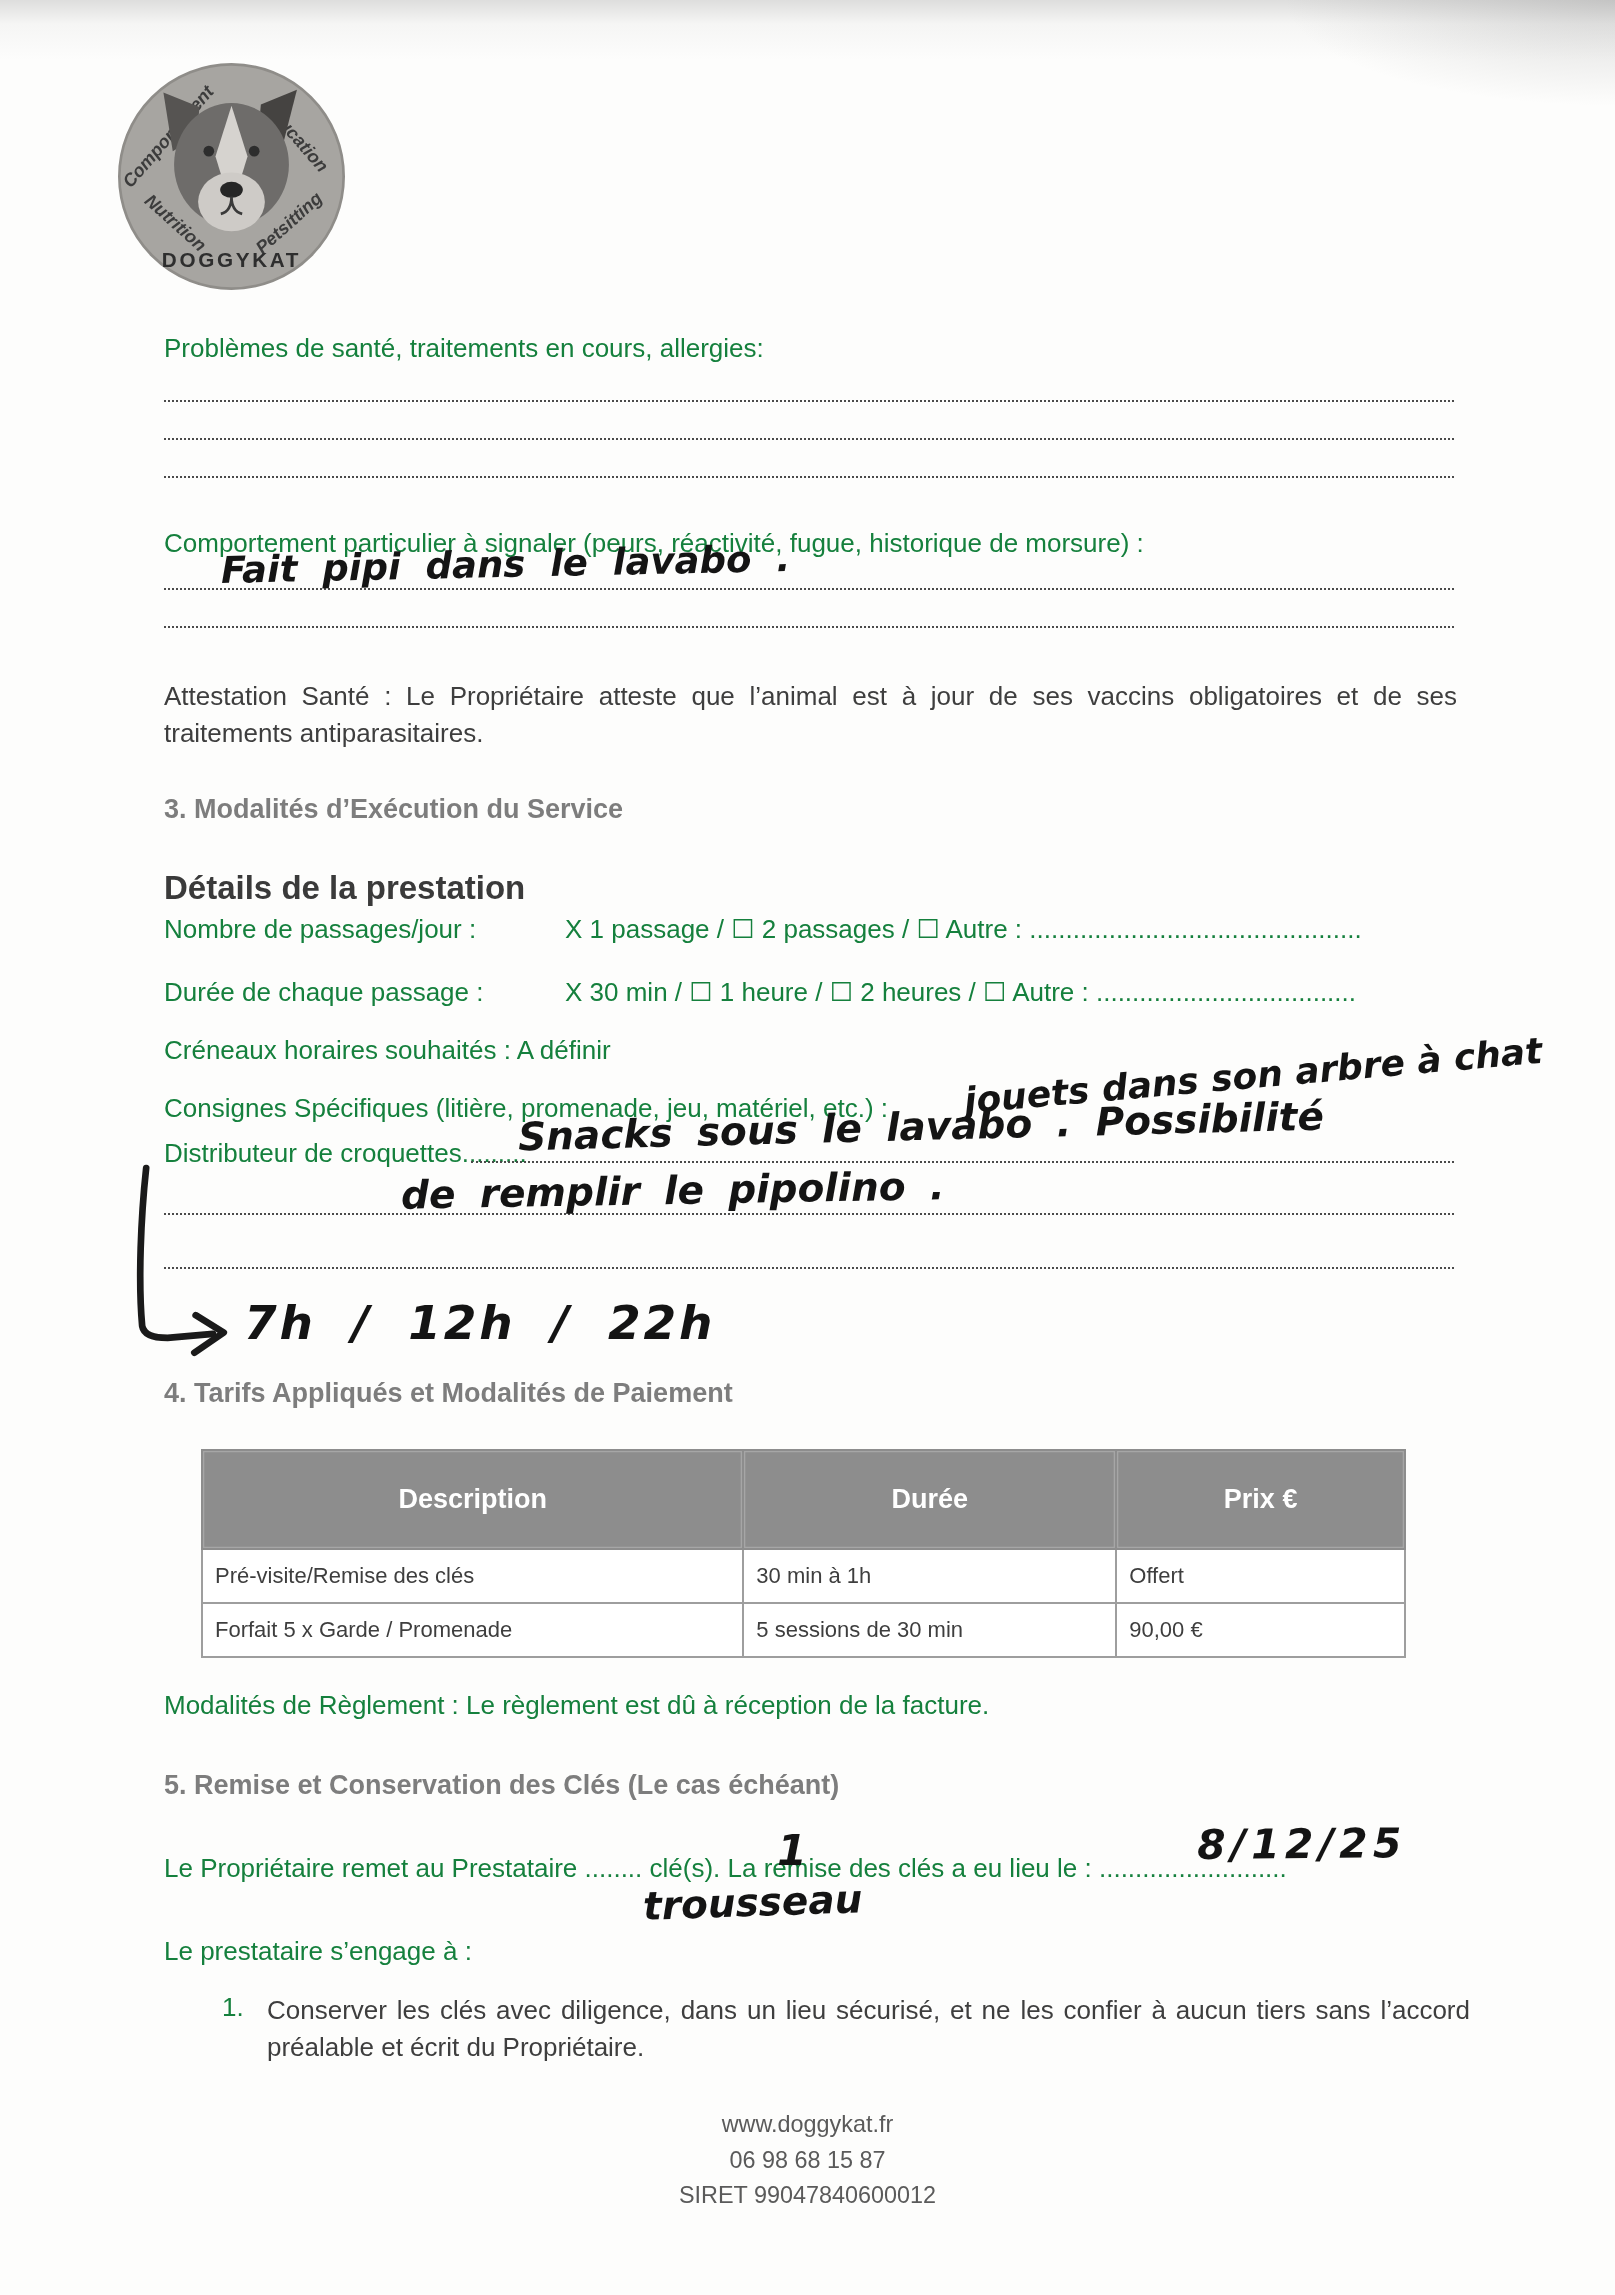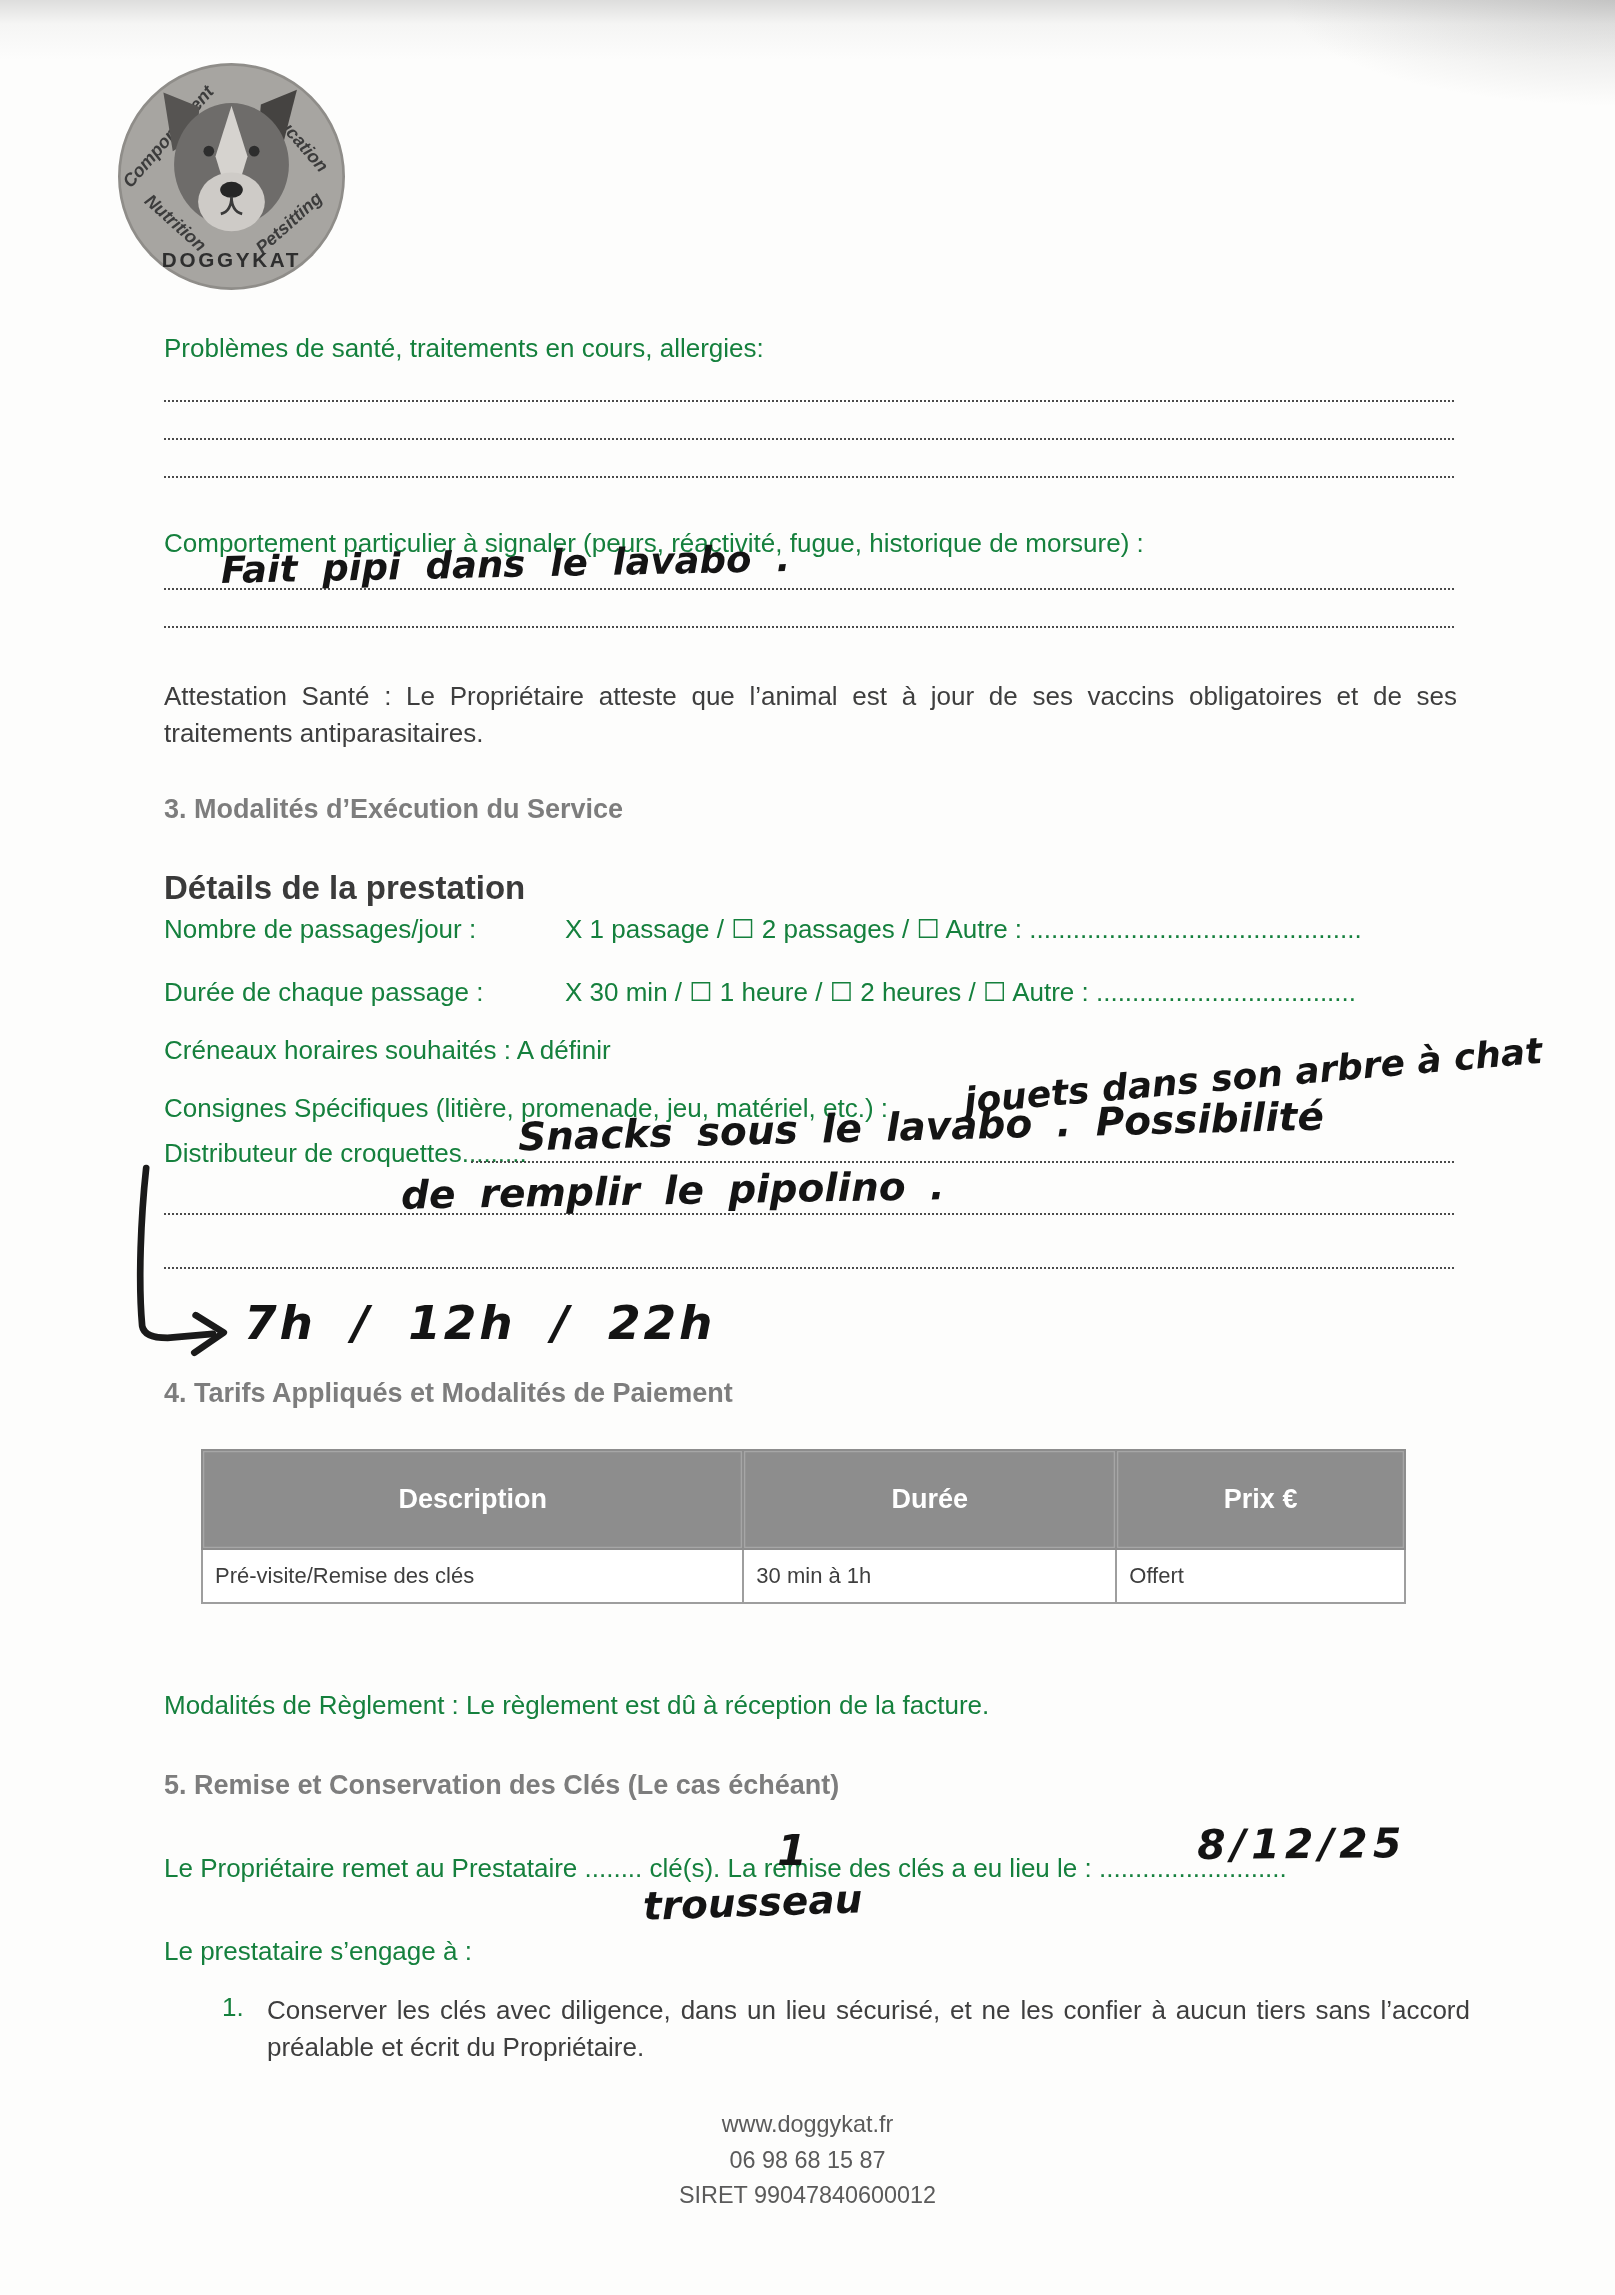--- a/index.html
+++ b/index.html
@@ -153,20 +153,25 @@
       <tr>
     <th>Description</th>
     <th>Durée</th>
     <th>Prix €</th>
   </tr>
   <tr>
     <td>Pré-visite/Remise des clés</td>
     <td>30 min à 1h</td>
     <td>Offert</td>
   </tr>
+  <tr>
+    <td>Forfait 5 x Garde / Promenade</td>
+    <td>5 sessions de 30 min</td>
+    <td>90,00 €</td>
+  </tr>
 </tbody>
   </table>
 
 <div class="abs print" style="left:164px; top:1690px;">Modalités de Règlement : Le règlement est dû à réception de la facture.</div>
 
 <div class="abs heading" style="left:164px; top:1770px;">5. Remise et Conservation des Clés (Le cas échéant)</div>
 
 <div class="abs print" style="left:164px; top:1853px;text-align:right;">Le Propriétaire remet au Prestataire ........ clé(s). La remise des clés a eu lieu le : ..........................</div>
 <div class="hand" style="left:777px; top:1825px; font-size:43px;">1</div>
 <div class="hand" style="left:1197px; top:1820px; font-size:41px; letter-spacing:5.3px; transform:rotate(-0.5deg);">8/12/25</div>

